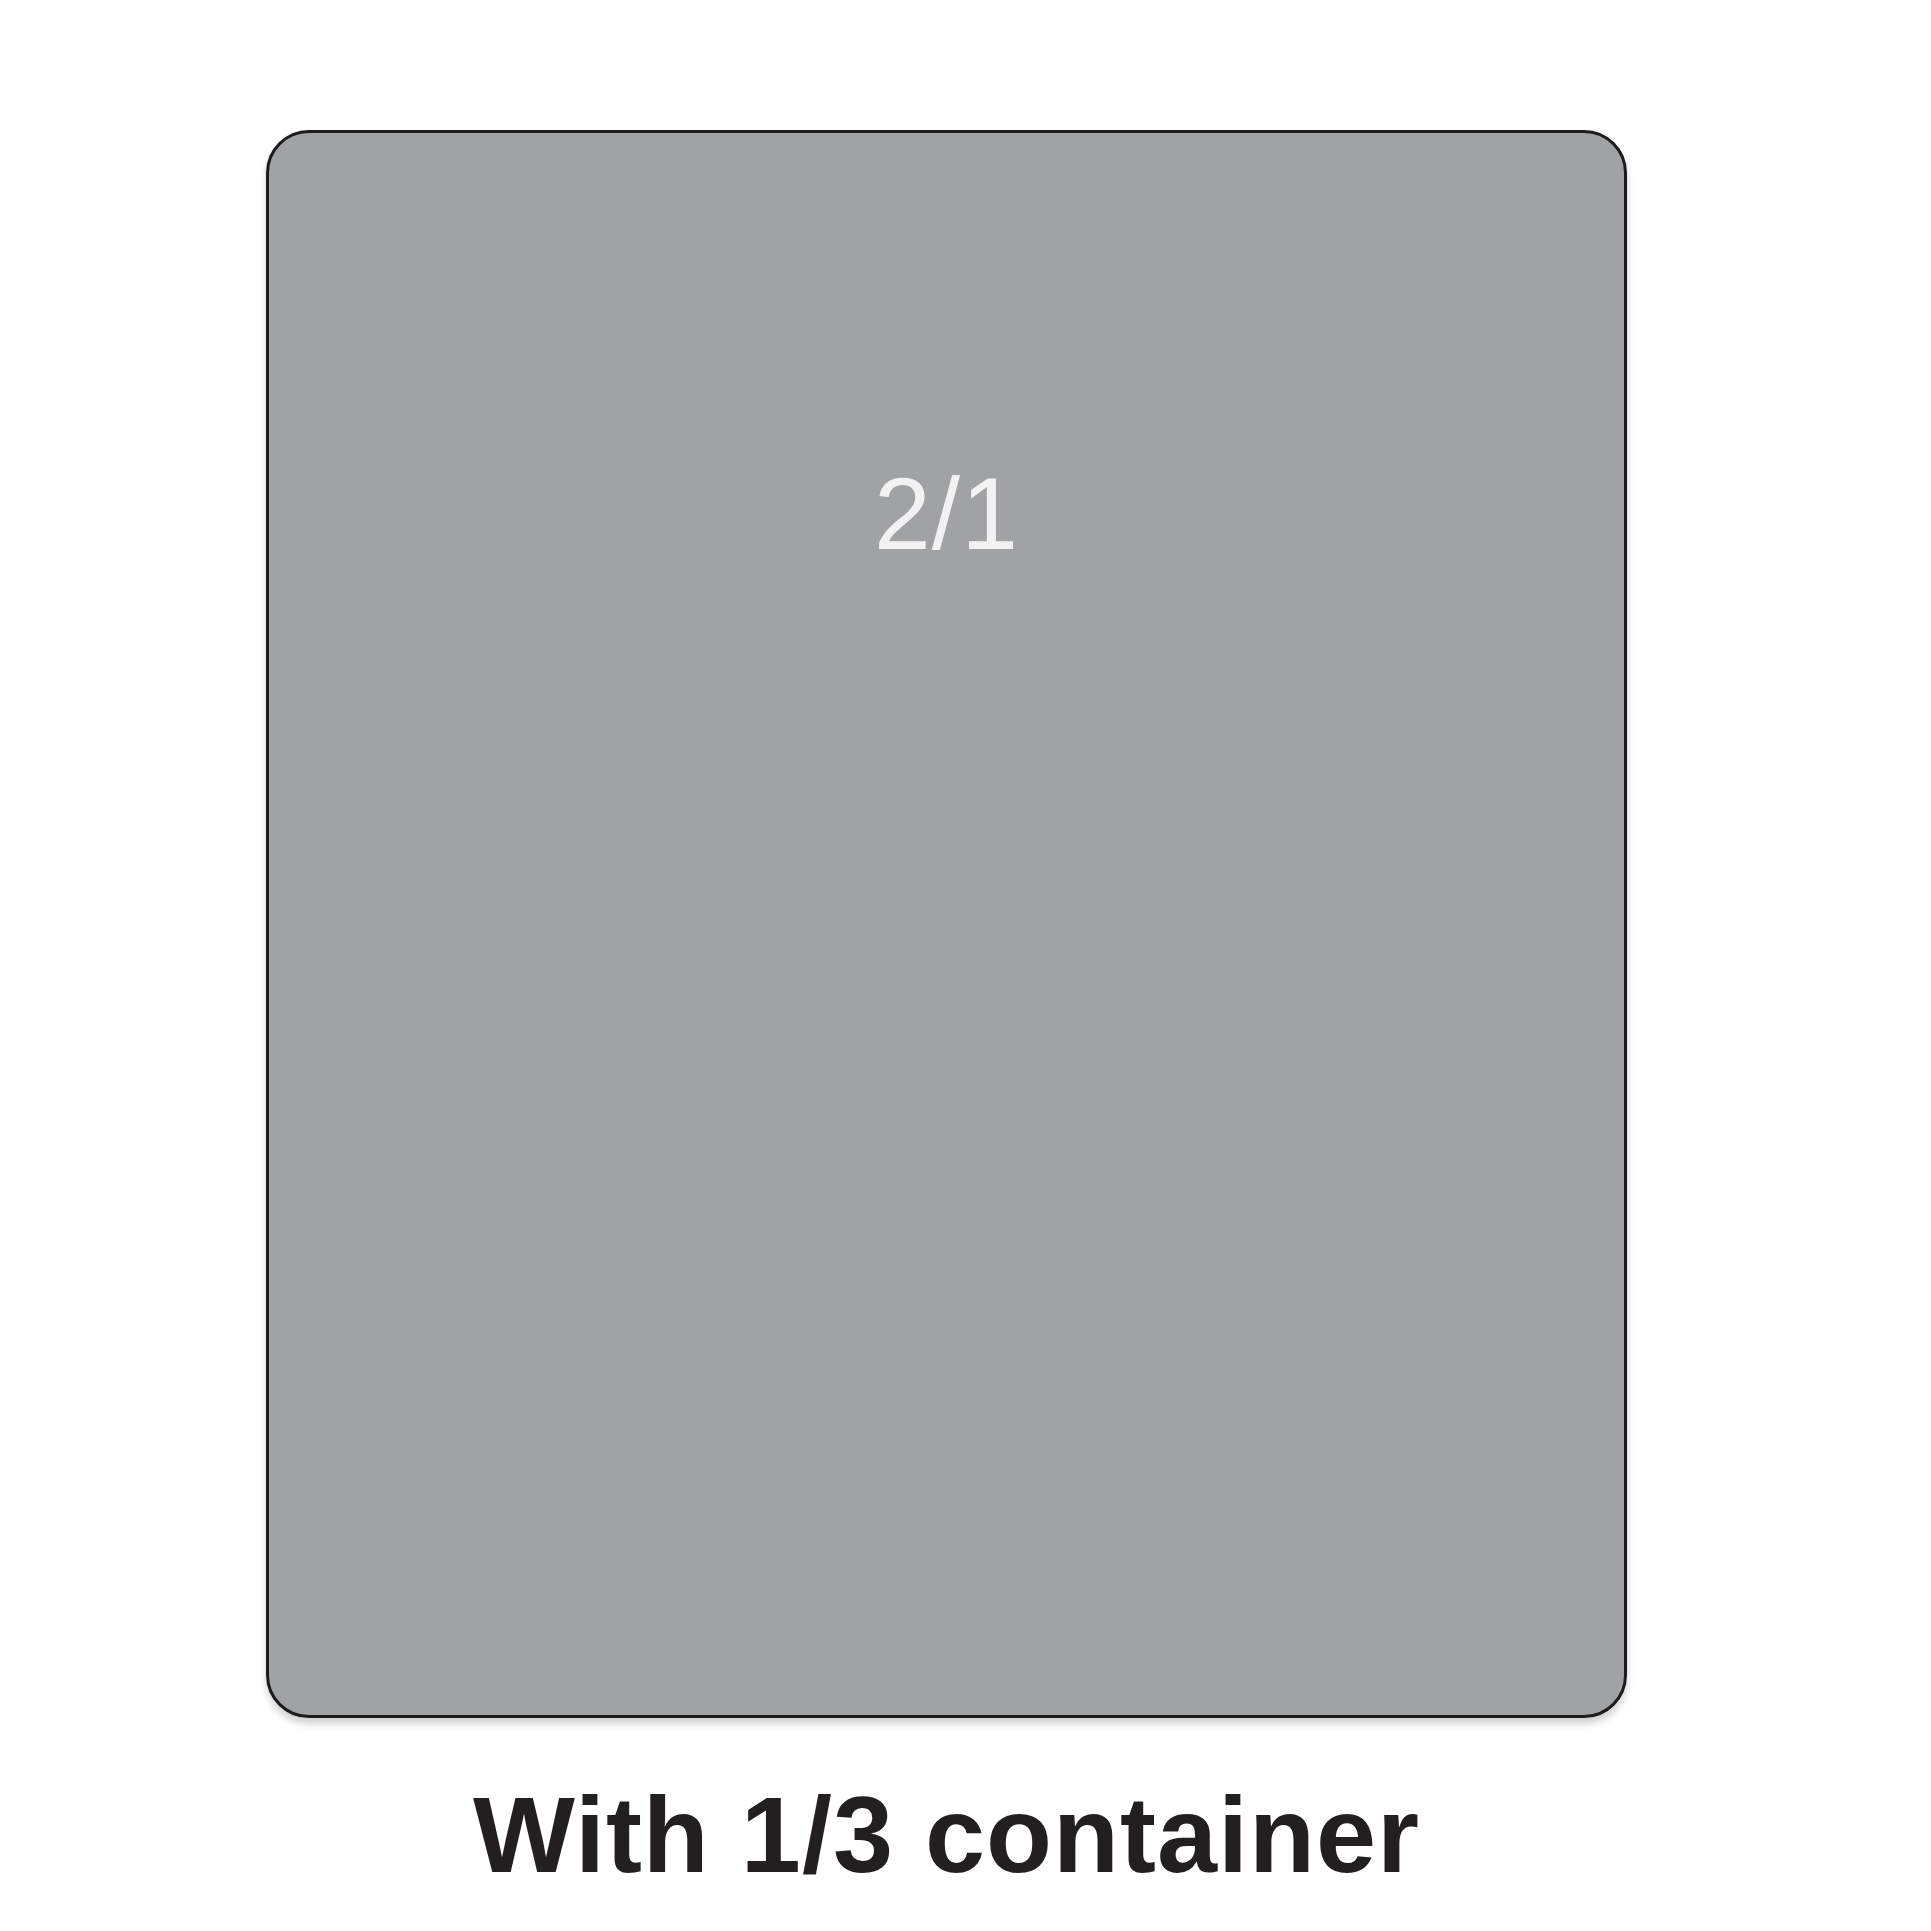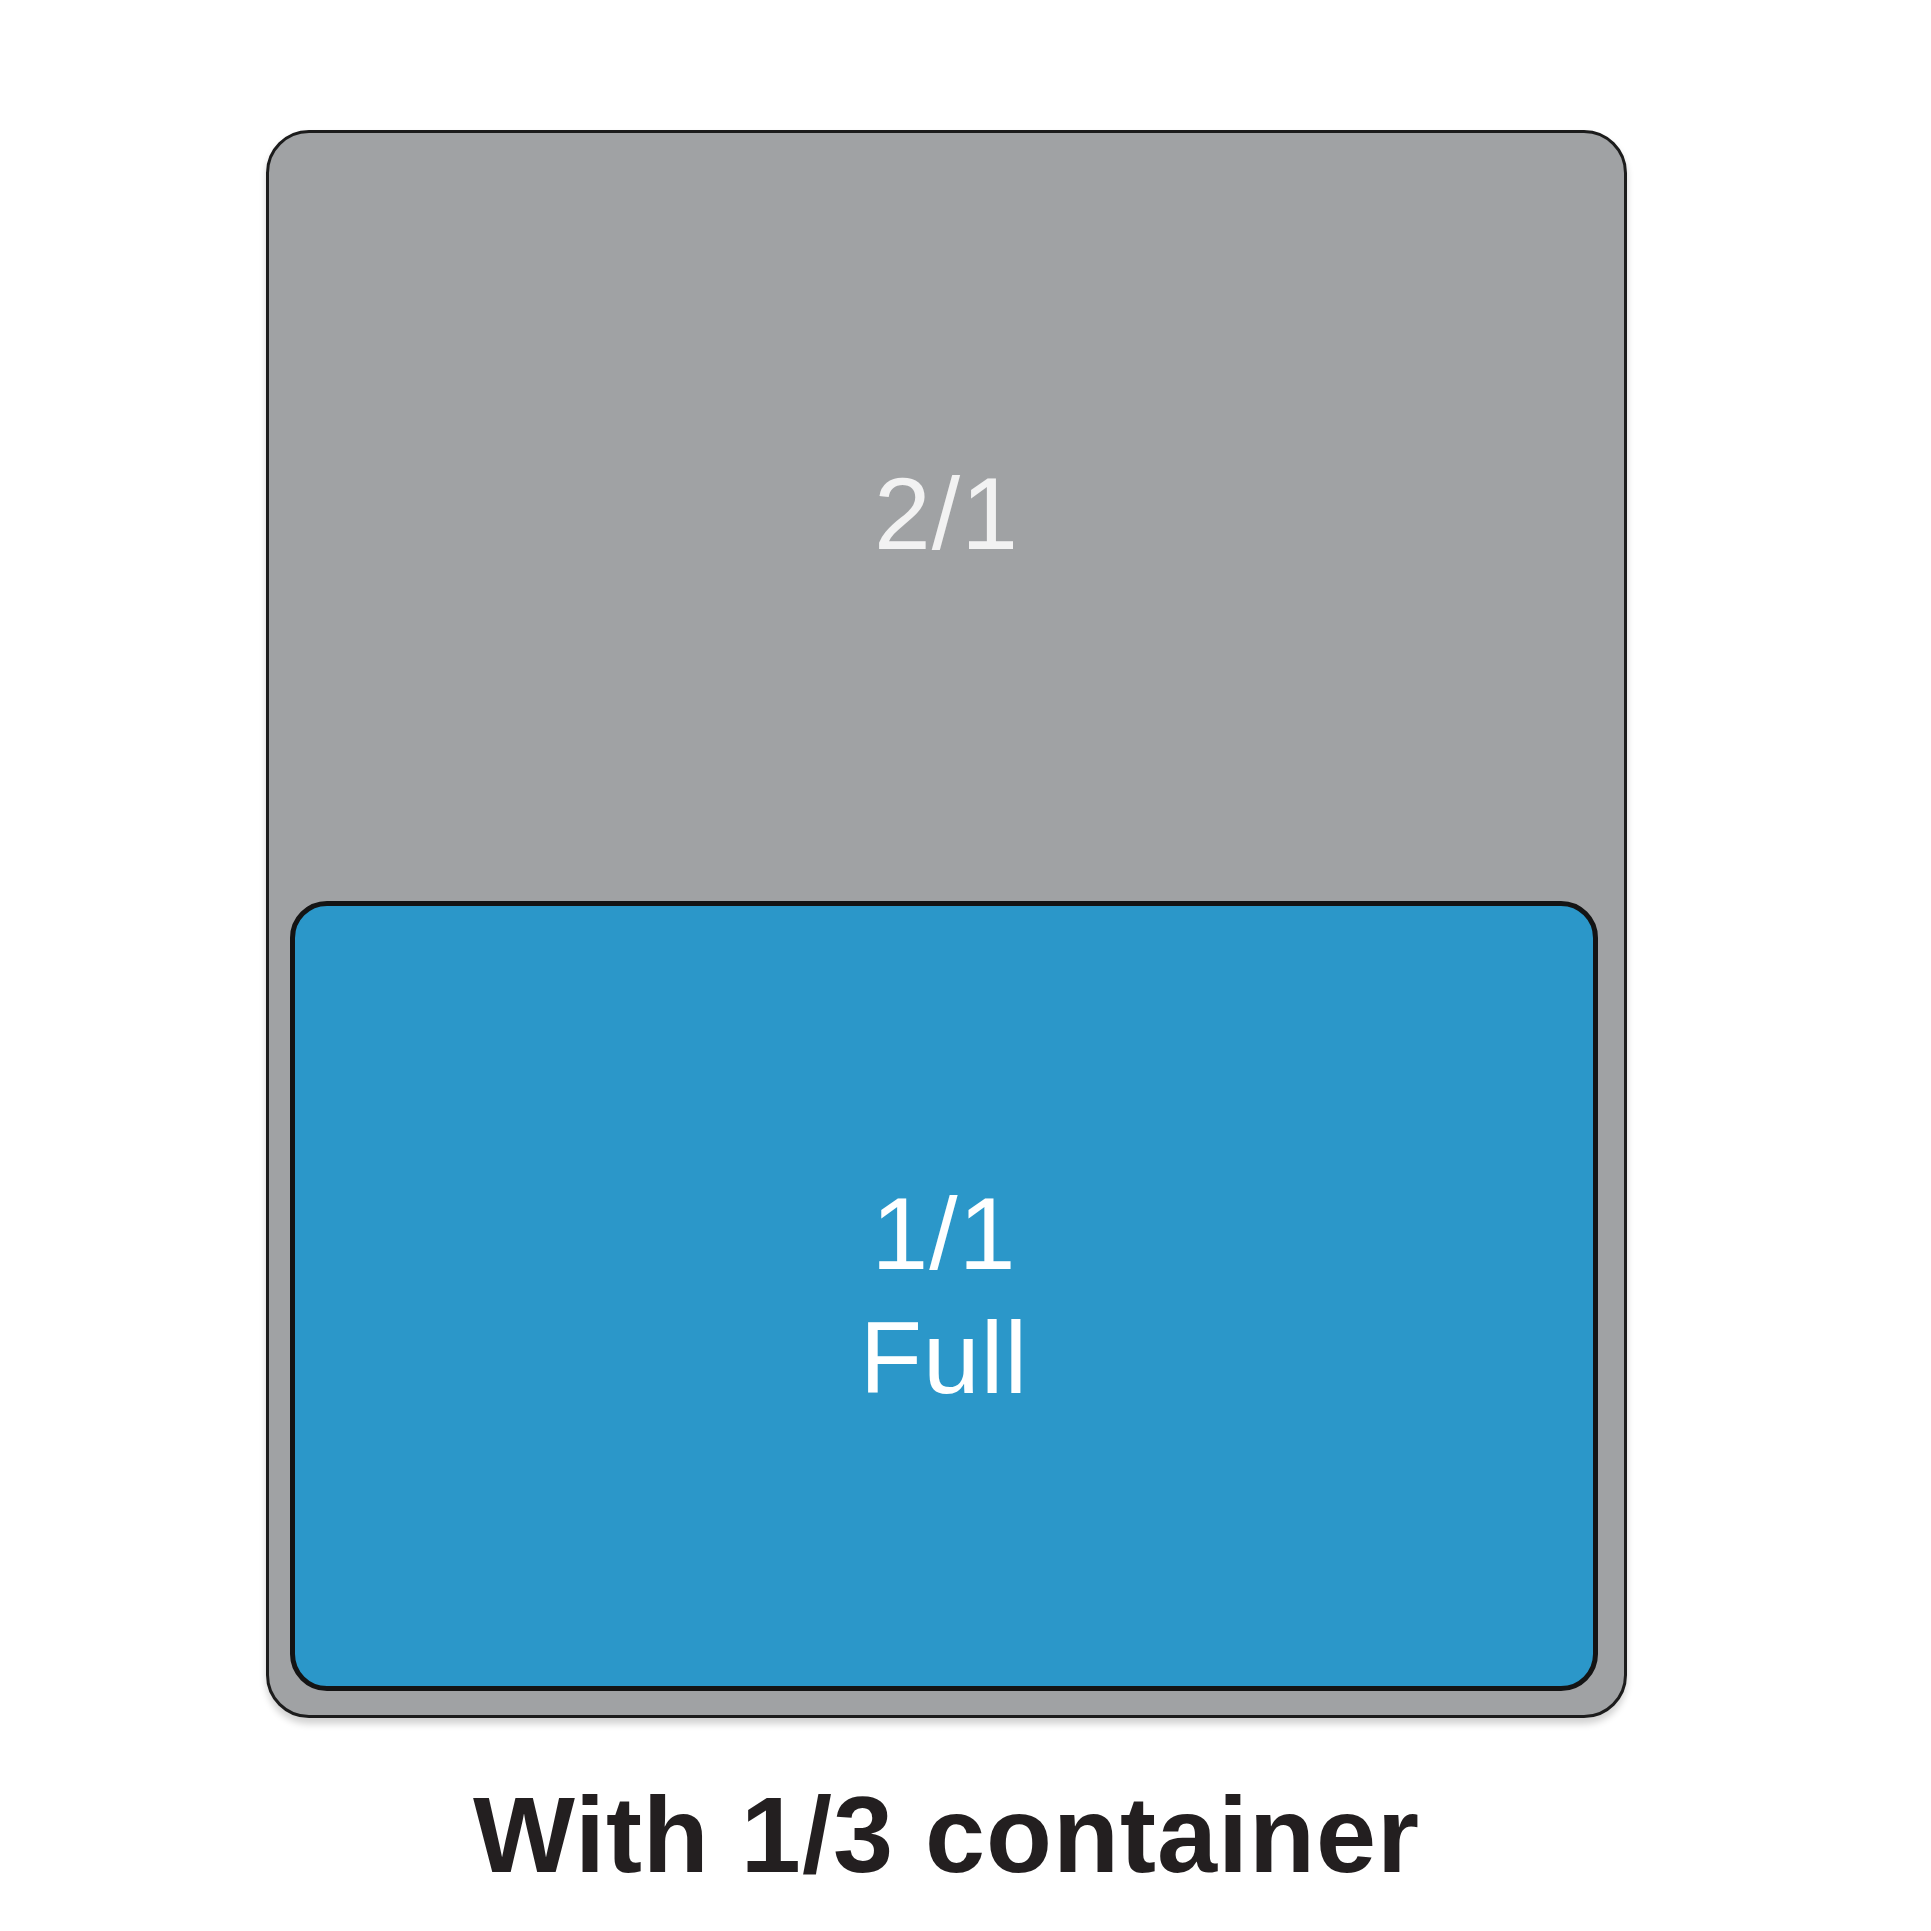--- a/index.html
+++ b/index.html
@@ -90,25 +90,19 @@
 <div class="stage">
 
   <div class="outer-pan" style="background-color: rgb(160, 162, 164);">
 
     <div class="outer-label-zone">
       <div class="pan-label">
         <div>2/1</div>
       </div>
     </div>
 
-    <div class="inner-pan" style="background-color: rgb(43, 151, 201);">
-      <div class="pan-label">
-        <div>1/1</div>
-        <div>Full</div>
-      </div>
-    </div>
 
   </div>
 
   <div class="caption">With 1/3 container</div>
 
 </div>
 
 
 </body></html>

